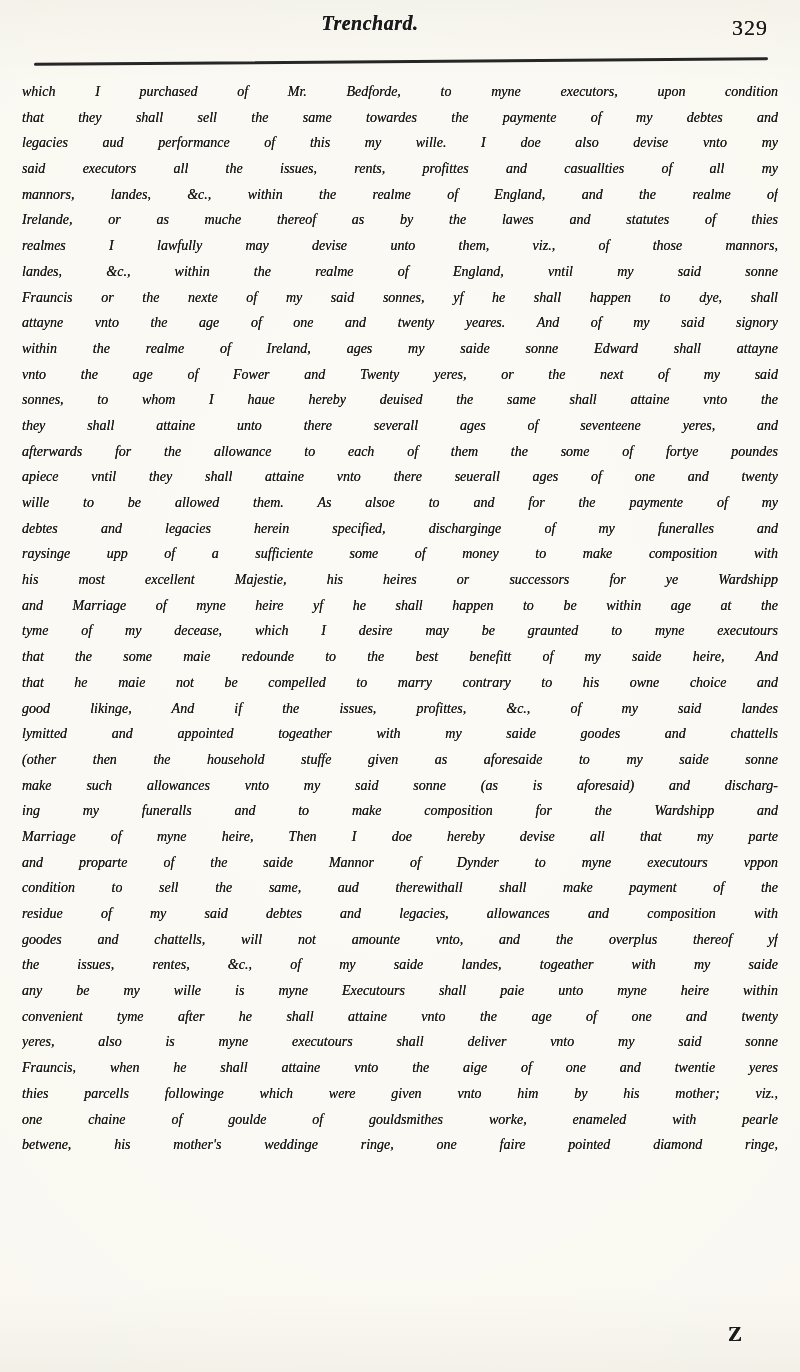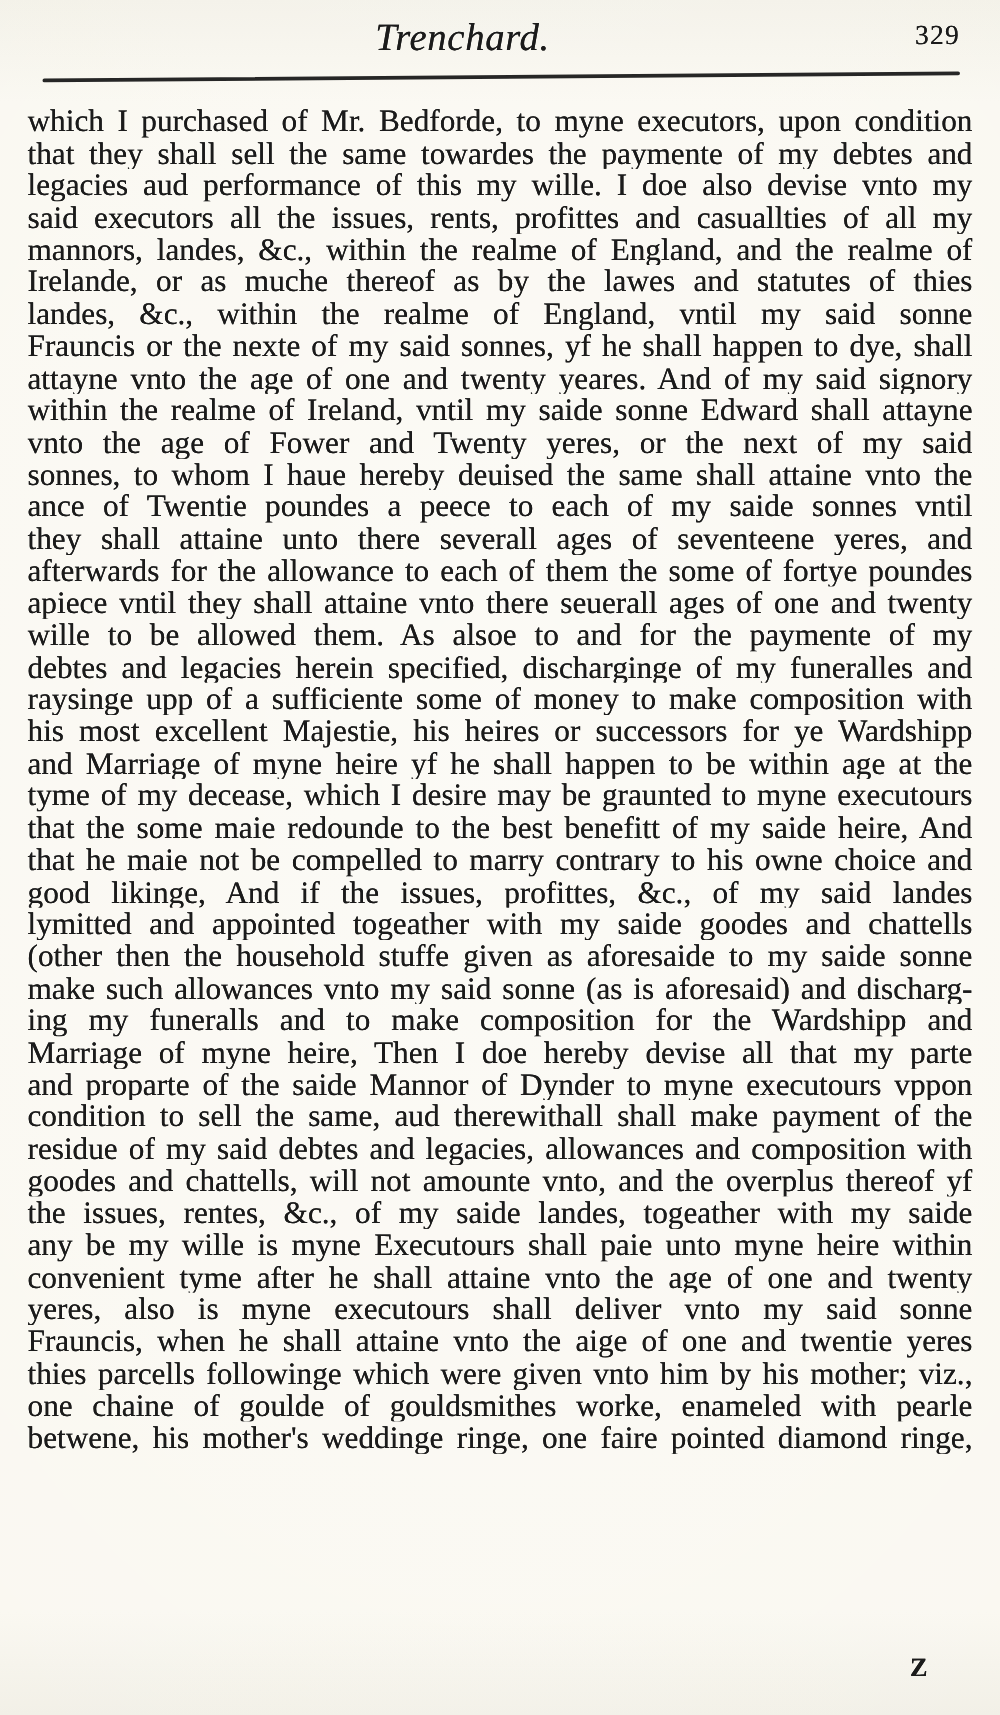--- a/index.html
+++ b/index.html
@@ -28,22 +28,22 @@
     left: 22px;
     width: 756px;
     height: 34px;
   }
   .header-title {
     position: absolute;
     left: 0;
     right: 60px;
     text-align: center;
     font-style: italic;
-    font-weight: normal;
-    font-size: 31px;
+    font-weight: bold;
+    font-size: 20px;
     letter-spacing: 0.5px;
     text-shadow: 0 0 0.5px currentColor;
   }
   .page-number {
     position: absolute;
     right: 10px;
     top: 3px;
     font-size: 22px;
     letter-spacing: 1px;
     text-shadow: 0 0 0.4px currentColor;
@@ -61,25 +61,26 @@
   }
   .body-text {
     position: absolute;
     top: 84px;
     left: 22px;
     width: 756px;
   }
   .text-line {
     height: 25.7px;
     overflow: hidden;
-    font-size: 25px;
+    font-size: 14px;
     text-align: justify;
     text-align-last: justify;
     text-shadow: 0 0 0.45px currentColor;
     word-spacing: 0.5px;
+    font-style: italic;
   }
   .printers-signature {
     position: absolute;
     top: 1322px;
     left: 728px;
     font-size: 21px;
     font-weight: bold;
     text-shadow: 0 0 0.4px currentColor;
   }
 </style>
@@ -95,27 +96,27 @@
 
   <div class="header-rule"></div>
 
   <div class="body-text">
       <div class="text-line">which I purchased of Mr. Bedforde, to myne executors, upon condition</div>
       <div class="text-line">that they shall sell the same towardes the paymente of my debtes and</div>
       <div class="text-line">legacies aud performance of this my wille.  I doe also devise vnto my</div>
       <div class="text-line">said executors all the issues, rents, profittes and casuallties of all my</div>
       <div class="text-line">mannors, landes, &amp;c., within the realme of England, and the realme of</div>
       <div class="text-line">Irelande, or as muche thereof as by the lawes and statutes of thies</div>
+      <div class="text-line">realmes I lawfully may devise unto them, viz., of those mannors,</div>
       <div class="text-line">landes, &amp;c., within the realme of England, vntil my said sonne</div>
       <div class="text-line">Frauncis or the nexte of my said sonnes, yf he shall happen to dye, shall</div>
       <div class="text-line">attayne vnto the age of one and twenty yeares.  And of my said signory</div>
-      <div class="text-line">within the realme of Ireland, vntil my saide sonne Edward shall attayne</div>
+      <div class="text-line">within the realme of Ireland, ages my saide sonne Edward shall attayne</div>
       <div class="text-line">vnto the age of Fower and Twenty yeres, or the next of my said</div>
       <div class="text-line">sonnes, to whom I haue hereby deuised the same shall attaine vnto the</div>
-      <div class="text-line">ance of Twentie poundes a peece to each of my saide sonnes vntil</div>
       <div class="text-line">they shall attaine unto there severall ages of seventeene yeres, and</div>
       <div class="text-line">afterwards for the allowance to each of them the some of fortye poundes</div>
       <div class="text-line">apiece vntil they shall attaine vnto there seuerall ages of one and twenty</div>
       <div class="text-line">wille to be allowed them.  As alsoe to and for the paymente of my</div>
       <div class="text-line">debtes and legacies herein specified, discharginge of my funeralles and</div>
       <div class="text-line">raysinge upp of a sufficiente some of money to make composition with</div>
       <div class="text-line">his most excellent Majestie, his heires or successors for ye Wardshipp</div>
       <div class="text-line">and Marriage of myne heire yf he shall happen to be within age at the</div>
       <div class="text-line">tyme of my decease, which I desire may be graunted to myne executours</div>
       <div class="text-line">that the some maie redounde to the best benefitt of my saide heire, And</div>

